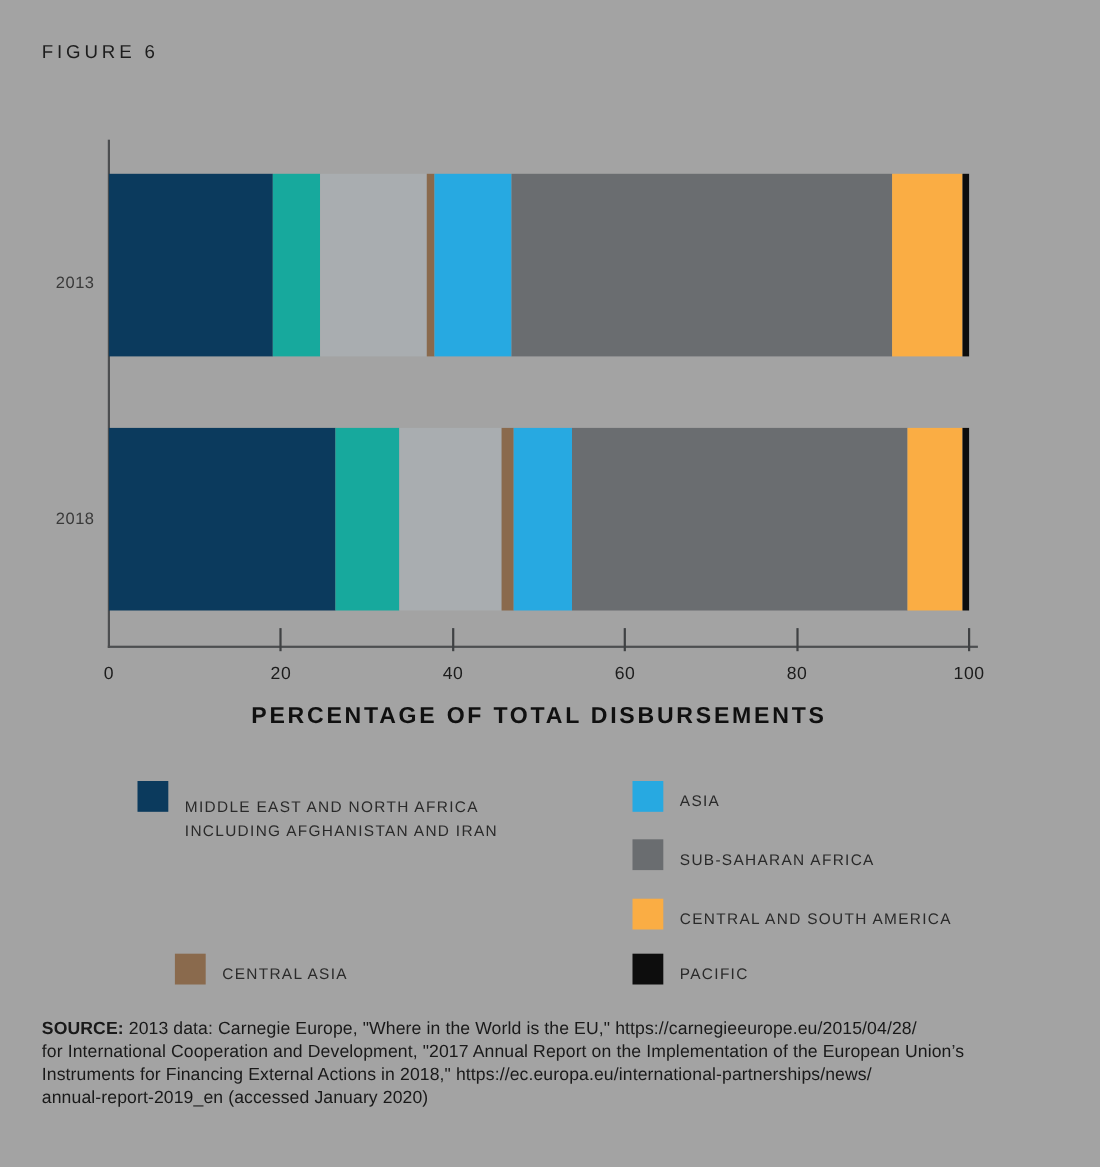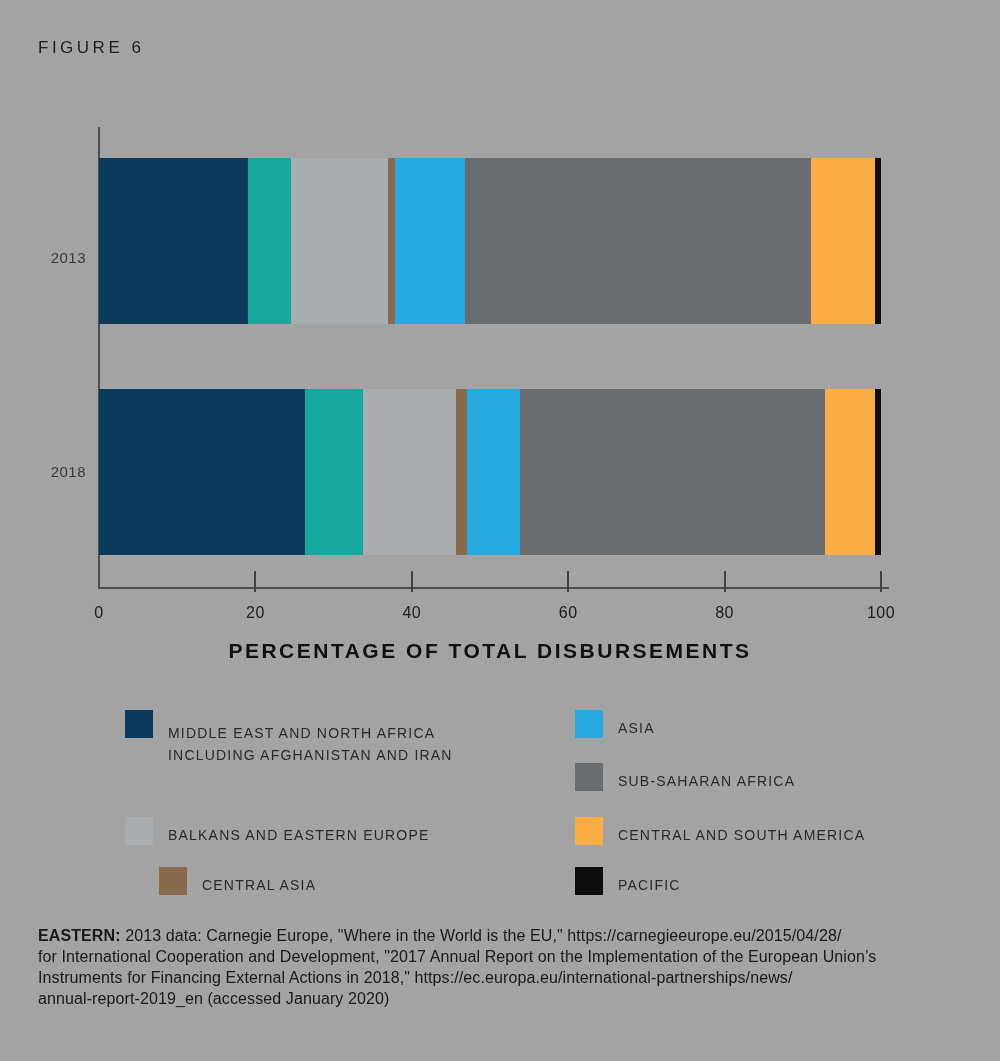--- a/index.html
+++ b/index.html
@@ -126,26 +126,20 @@
 
     <div class="legend-item li-mena">
       <span class="swatch" style="background: rgb(11, 58, 93);"></span>
       <span class="legend-text">
         <span class="ll">MIDDLE EAST AND NORTH AFRICA</span>
         <span class="ll">INCLUDING AFGHANISTAN AND IRAN</span>
       </span>
     </div>
 
 
-    <div class="legend-item li-balkans">
-      <span class="swatch" style="background: rgb(169, 173, 176);"></span>
-      <span class="legend-text">
-        <span class="ll">BALKANS AND EASTERN EUROPE</span>
-      </span>
-    </div>
 
     <div class="legend-item li-central-asia">
       <span class="swatch" style="background: rgb(138, 106, 77);"></span>
       <span class="legend-text">
         <span class="ll">CENTRAL ASIA</span>
       </span>
     </div>
 
     <div class="legend-item li-asia">
       <span class="swatch" style="background: rgb(39, 169, 225);"></span>
@@ -171,19 +165,19 @@
     <div class="legend-item li-pacific">
       <span class="swatch" style="background: rgb(13, 13, 13);"></span>
       <span class="legend-text">
         <span class="ll">PACIFIC</span>
       </span>
     </div>
 
   </div>
 
   <div class="source">
-    <div class="src-line"><b>EASTERN:</b> <span>2013 data: Carnegie Europe, "Where in the World is the EU," https://carnegieeurope.eu/2015/04/28/</span></div>
+    <div class="src-line"><b>SOURCE:</b> <span>2013 data: Carnegie Europe, "Where in the World is the EU," https://carnegieeurope.eu/2015/04/28/</span></div>
     <div class="src-line">for International Cooperation and Development, "2017 Annual Report on the Implementation of the European Union’s</div>
     <div class="src-line">Instruments for Financing External Actions in 2018," https://ec.europa.eu/international-partnerships/news/</div>
     <div class="src-line">annual-report-2019_en (accessed January 2020)</div>
   </div>
 
 </div>
 
 </body></html>

